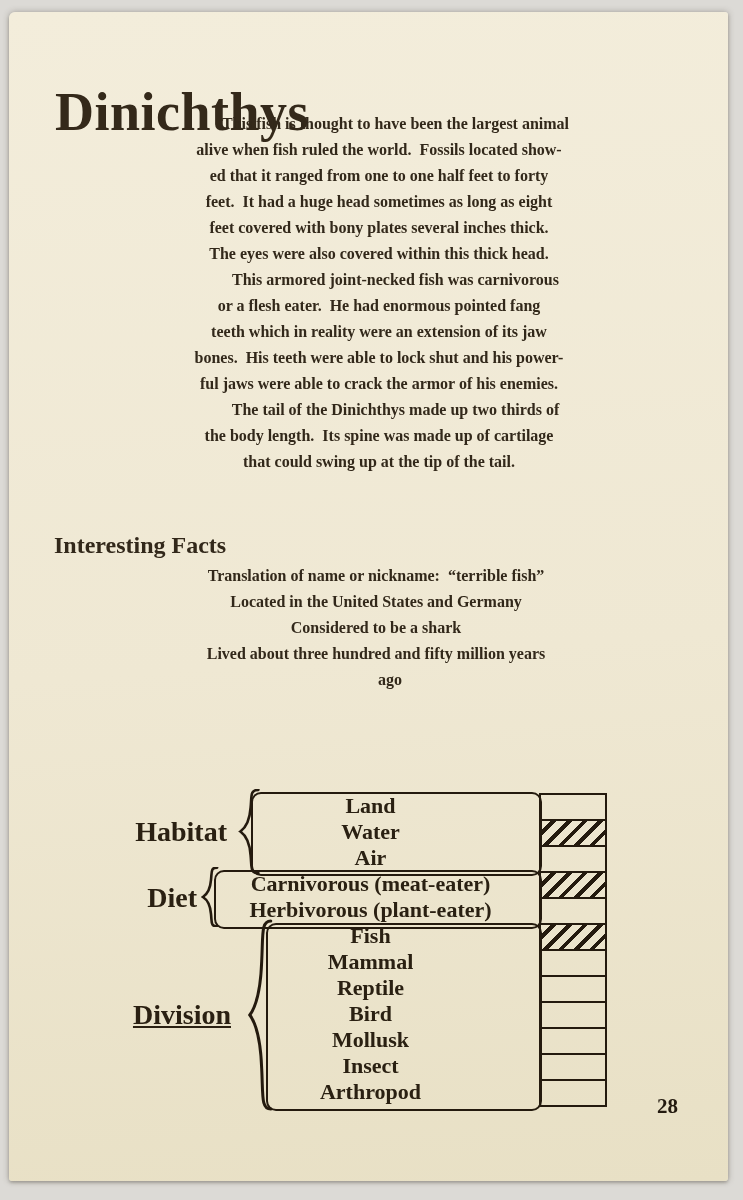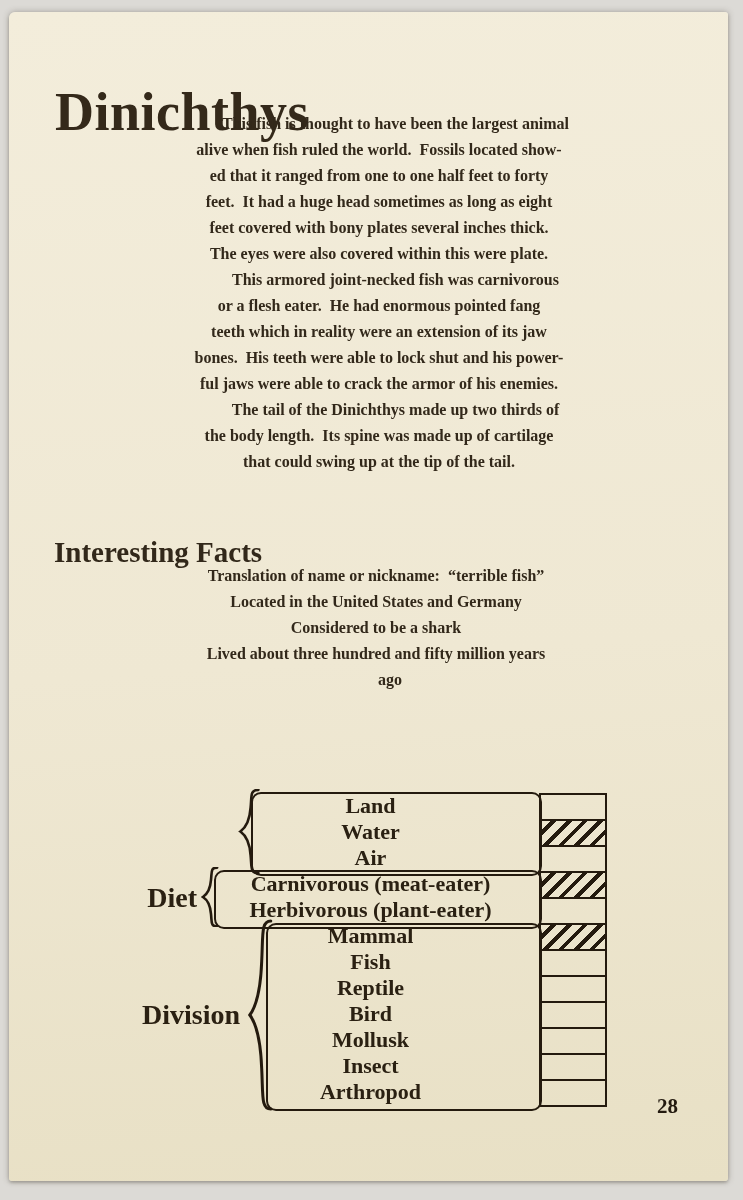--- a/index.html
+++ b/index.html
@@ -23,33 +23,33 @@
   }
   .text-block{position:absolute;left:45px;top:99px;width:650px;}
   .line{
     white-space:pre;font-weight:700;font-size:16px;line-height:26px;
     color:#32281a;
     text-align:center;
   }
   .ind{padding-left:33px;}
   .facts-heading{
     position:absolute;left:45px;top:500px;
-    font-size:29px;font-weight:700;color:#32281a;
+    font-size:24px;font-weight:700;color:#32281a;
   }
   .facts-block{position:absolute;left:42px;top:551px;width:650px;}
   .ind-sm{padding-left:28px;}
 
   
   .cat-label{
     position:absolute;text-align:right;
     font-size:28px;font-weight:700;color:#2a2012;line-height:34px;
   }
   .cat-habitat{left:60px;top:803px;width:158px;}
   .cat-diet{left:60px;top:869px;width:128px;}
-  .cat-division{left:69px;top:986px;width:162px;}
+  .cat-division{left:60px;top:986px;width:162px;text-decoration:underline;}
 
   .group-box{
     position:absolute;border:2px solid #241a0e;border-radius:10px;
     background:transparent;
   }
   .box-habitat{left:242px;top:780px;width:287px;height:80px;}
   .box-diet{left:205px;top:858px;width:324px;height:55px;}
   .box-division{left:257px;top:911px;width:272px;height:184px;}
 
   .row-labels{position:absolute;left:200px;top:781px;width:323px;}
@@ -90,41 +90,42 @@
 <div class="card">
 
   <h1 class="page-title">Dinichthys</h1>
 
   <div class="text-block">
     <div class="line ind">This fish is thought to have been the largest animal</div>
     <div class="line">alive when fish ruled the world.  Fossils located show-</div>
     <div class="line">ed that it ranged from one to one half feet to forty</div>
     <div class="line">feet.  It had a huge head sometimes as long as eight</div>
     <div class="line">feet covered with bony plates several inches thick.</div>
-    <div class="line">The eyes were also covered within this were plate.</div>
+    <div class="line">The eyes were also covered within this thick head.</div>
     <div class="line ind">This armored joint-necked fish was carnivorous</div>
     <div class="line">or a flesh eater.  He had enormous pointed fang</div>
     <div class="line">teeth which in reality were an extension of its jaw</div>
     <div class="line">bones.  His teeth were able to lock shut and his power-</div>
     <div class="line">ful jaws were able to crack the armor of his enemies.</div>
     <div class="line ind">The tail of the Dinichthys made up two thirds of</div>
     <div class="line">the body length.  Its spine was made up of cartilage</div>
     <div class="line">that could swing up at the tip of the tail.</div>
   </div>
 
   <h2 class="facts-heading">Interesting Facts</h2>
 
   <div class="facts-block">
     <div class="line">Translation of name or nickname:  “terrible fish”</div>
     <div class="line">Located in the United States and Germany</div>
     <div class="line">Considered to be a shark</div>
     <div class="line">Lived about three hundred and fifty million years</div>
     <div class="line ind-sm">ago</div>
   </div>
 
+  <div class="cat-label cat-habitat">Habitat</div>
   <div class="cat-label cat-diet">Diet</div>
   <div class="cat-label cat-division">Division</div>
 
   <div class="brace brace-habitat">
     <svg viewBox="0 0 20 100" preserveAspectRatio="none">
       <path d="M 17 1 C 10 1 11.5 8 10.5 22 C 9.8 36 7 45 2 50 C 7 55 9.8 64 10.5 78 C 11.5 92 10 99 17 99" fill="none" stroke="#241a0e" stroke-width="2.6" stroke-linecap="round" vector-effect="non-scaling-stroke"></path>
     </svg>
   </div>
   <div class="brace brace-diet">
     <svg viewBox="0 0 20 100" preserveAspectRatio="none">
@@ -140,22 +141,22 @@
   <div class="group-box box-habitat"></div>
   <div class="group-box box-diet"></div>
   <div class="group-box box-division"></div>
 
   <div class="row-labels">
     <div class="row-label">Land</div>
     <div class="row-label">Water</div>
     <div class="row-label">Air</div>
     <div class="row-label">Carnivorous (meat-eater)</div>
     <div class="row-label">Herbivorous (plant-eater)</div>
+    <div class="row-label">Fish</div>
     <div class="row-label">Mammal</div>
-    <div class="row-label">Fish</div>
     <div class="row-label">Reptile</div>
     <div class="row-label">Bird</div>
     <div class="row-label">Mollusk</div>
     <div class="row-label">Insect</div>
     <div class="row-label">Arthropod</div>
   </div>
 
   <div class="checkcol">
     <div class="checkcell"></div>
     <div class="checkcell hatched"></div>

